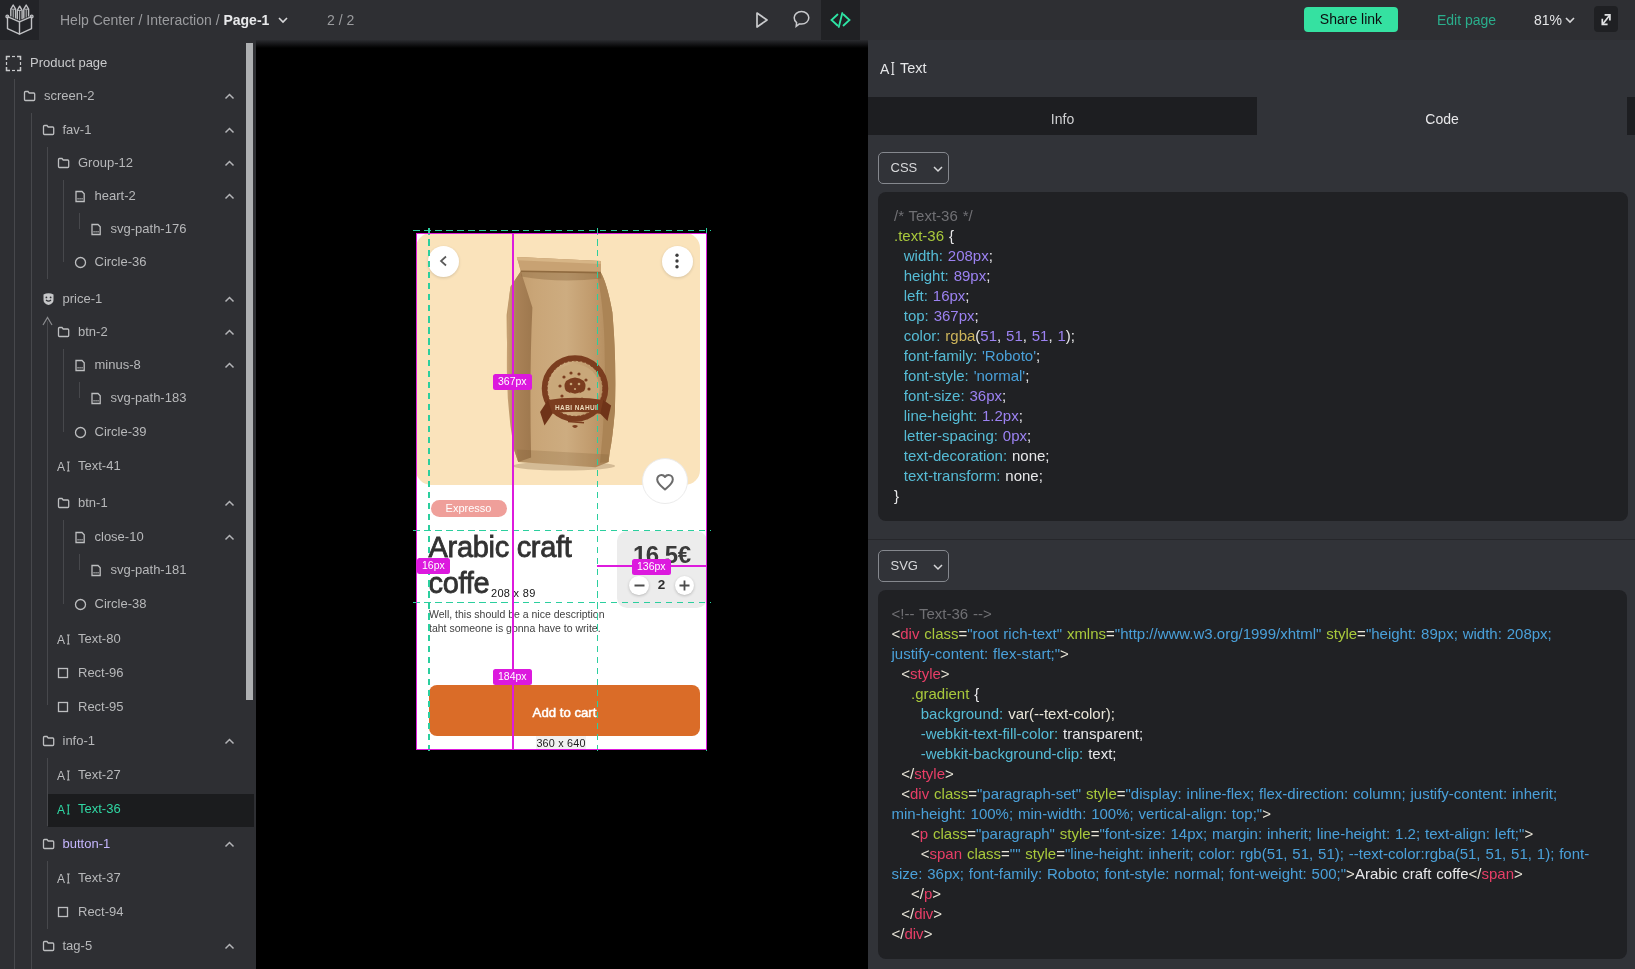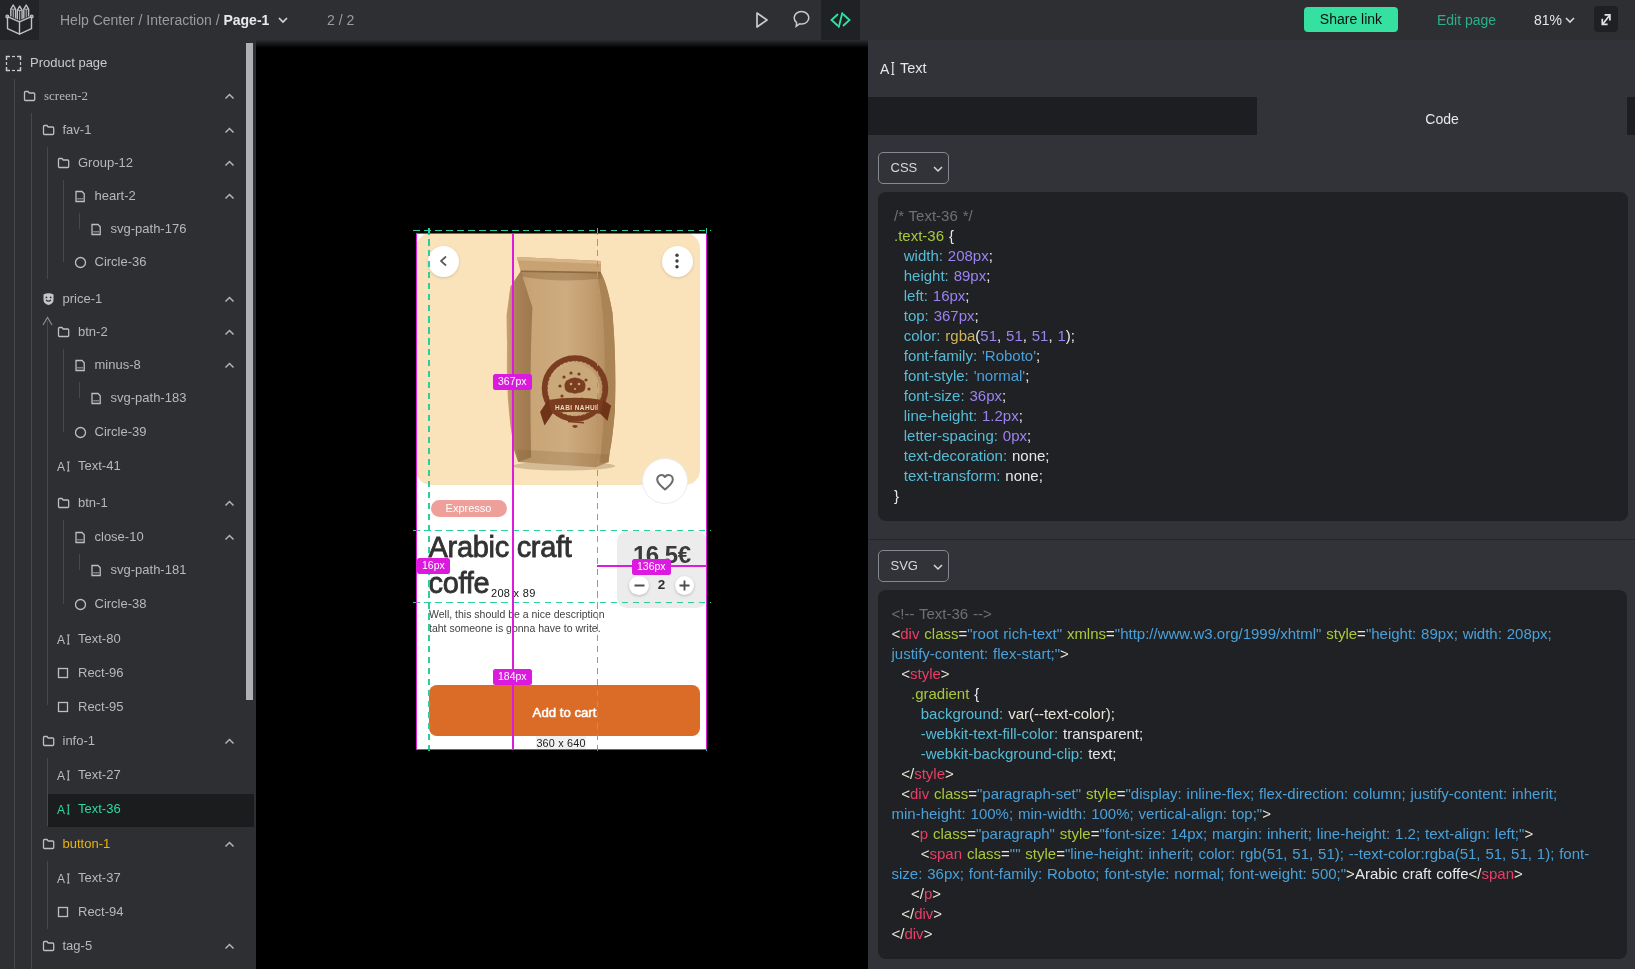--- a/index.html
+++ b/index.html
@@ -121,21 +121,21 @@
   <div class="tline" style="left:63px;top:140px;height:82px"></div>
   <div class="tline" style="left:63px;top:309px;height:83px"></div>
   <div class="tline" style="left:63px;top:480px;height:84px"></div>
   <div class="tline" style="left:79px;top:173px;height:16px"></div>
   <div class="tline" style="left:79px;top:342px;height:16px"></div>
   <div class="tline" style="left:79px;top:514px;height:16px"></div>
   <svg class="abs" style="left:41px;top:276px" width="13" height="10" viewBox="0 0 13 10">
       <path d="M2 9 L6.5 1.5 L11 9" fill="none" stroke="#8b8c8f" stroke-width="1.2"></path>
     </svg>
   <div class="rowsel"></div>
-  <div class="row" style="left:0;top:39px;width:236px;font-family:Liberation Serif, serif;">
+  <div class="row" style="left:0;top:39px;width:236px;">
       <span style="position:absolute;left:23px;top:11px;line-height:0"><svg width="13" height="12" viewBox="0 0 13 12">
           <path d="M1.5 2.5 Q1.5 1.5 2.5 1.5 L5 1.5 L6.2 3 L10.7 3 Q11.7 3 11.7 4 L11.7 9.5 Q11.7 10.5 10.7 10.5 L2.5 10.5 Q1.5 10.5 1.5 9.5 Z" fill="none" stroke="#bdbec0" stroke-width="1.3"></path>
         </svg></span>
       <span style="position:absolute;left:44px;top:0;color:#b7b8ba">screen-2</span>
       <svg style="position:absolute;left:224px;top:14px" width="11" height="7" viewBox="0 0 11 7">
         <path d="M1.5 5.5 L5.5 1.5 L9.5 5.5" fill="none" stroke="#b3b4b7" stroke-width="1.5"></path>
       </svg>
     </div>
   <div class="row" style="left:0;top:73px;width:256px;">
       <span style="position:absolute;left:41.5px;top:11px;line-height:0"><svg width="13" height="12" viewBox="0 0 13 12">
@@ -300,21 +300,21 @@
       <span style="position:absolute;left:57px;top:11px;line-height:0"><svg width="14" height="13" viewBox="0 0 14 13">
           <text x="0" y="11" font-family="Liberation Sans" font-size="12" fill="#2fd7a3">A</text>
           <path d="M10 2 L12.6 2 M11.3 2 L11.3 11 M10 11 L12.6 11" stroke="#2fd7a3" stroke-width="1.1" fill="none"></path>
         </svg></span>
       <span style="position:absolute;left:78px;top:0;color:#2fd7a3">Text-36</span>
     </div>
   <div class="row" style="left:0;top:787px;width:256px;">
       <span style="position:absolute;left:41.5px;top:11px;line-height:0"><svg width="13" height="12" viewBox="0 0 13 12">
           <path d="M1.5 2.5 Q1.5 1.5 2.5 1.5 L5 1.5 L6.2 3 L10.7 3 Q11.7 3 11.7 4 L11.7 9.5 Q11.7 10.5 10.7 10.5 L2.5 10.5 Q1.5 10.5 1.5 9.5 Z" fill="none" stroke="#bdbec0" stroke-width="1.3"></path>
         </svg></span>
-      <span style="position:absolute;left:62.5px;top:0;color:#eab308">button-1</span>
+      <span style="position:absolute;left:62.5px;top:0;color:#c4b5fd">button-1</span>
       <svg style="position:absolute;left:224px;top:14px" width="11" height="7" viewBox="0 0 11 7">
         <path d="M1.5 5.5 L5.5 1.5 L9.5 5.5" fill="none" stroke="#b3b4b7" stroke-width="1.5"></path>
       </svg>
     </div>
   <div class="row" style="left:0;top:821px;width:256px;">
       <span style="position:absolute;left:57px;top:11px;line-height:0"><svg width="14" height="13" viewBox="0 0 14 13">
           <text x="0" y="11" font-family="Liberation Sans" font-size="12" fill="#bdbec0">A</text>
           <path d="M10 2 L12.6 2 M11.3 2 L11.3 11 M10 11 L12.6 11" stroke="#bdbec0" stroke-width="1.1" fill="none"></path>
         </svg></span>
       <span style="position:absolute;left:78px;top:0;color:#b7b8ba">Text-37</span>
@@ -445,20 +445,21 @@
   <div class="lbl" style="left:376px;top:519px;">136px</div>
   <div class="lbl" style="left:237px;top:629px;">184px</div>
 </div>
 <div class="abs" id="rpanel">
   <svg class="abs" style="left:12px;top:21px" width="16" height="15" viewBox="0 0 16 15">
       <text x="0" y="13" font-family="Liberation Sans" font-size="14" fill="#e6e7e9">A</text>
       <path d="M11.3 1.5 L14.3 1.5 M12.8 1.5 L12.8 13.5 M11.3 13.5 L14.3 13.5" stroke="#e6e7e9" stroke-width="1.2" fill="none"></path>
     </svg>
   <div class="abs" style="left:32px;top:20px;font-size:14.5px;color:#e6e7e9;">Text</div>
   <div class="abs" style="left:0;top:57px;width:767px;height:38px;background:#1d1e21;"></div>
+  <div class="abs" style="left:0;top:64px;width:389px;height:31px;text-align:center;line-height:31px;font-size:14px;color:#cfd0d2;">Info</div>
   <div class="abs" style="left:389px;top:57px;width:370px;height:38px;background:#313338;"></div>
     <div class="abs" style="left:389px;top:64px;width:370px;height:31px;text-align:center;line-height:31px;font-size:14px;color:#e8e8ea;">Code</div>
   <div class="sel2" style="left:9.5px;top:112px;">
       <span style="position:absolute;left:12px;top:7px">CSS</span>
       <svg style="position:absolute;left:53px;top:12px" width="12" height="8" viewBox="0 0 12 8">
         <path d="M2 2 L6 6 L10 2" fill="none" stroke="#d6d7d9" stroke-width="1.5"></path>
       </svg>
     </div>
   <div class="sect" style="left:10px;top:152px;width:749.5px;height:329px;">
     <div class="cl" style="left:16px;top:14px"><span class="tok-c">/* Text-36 */</span></div>

